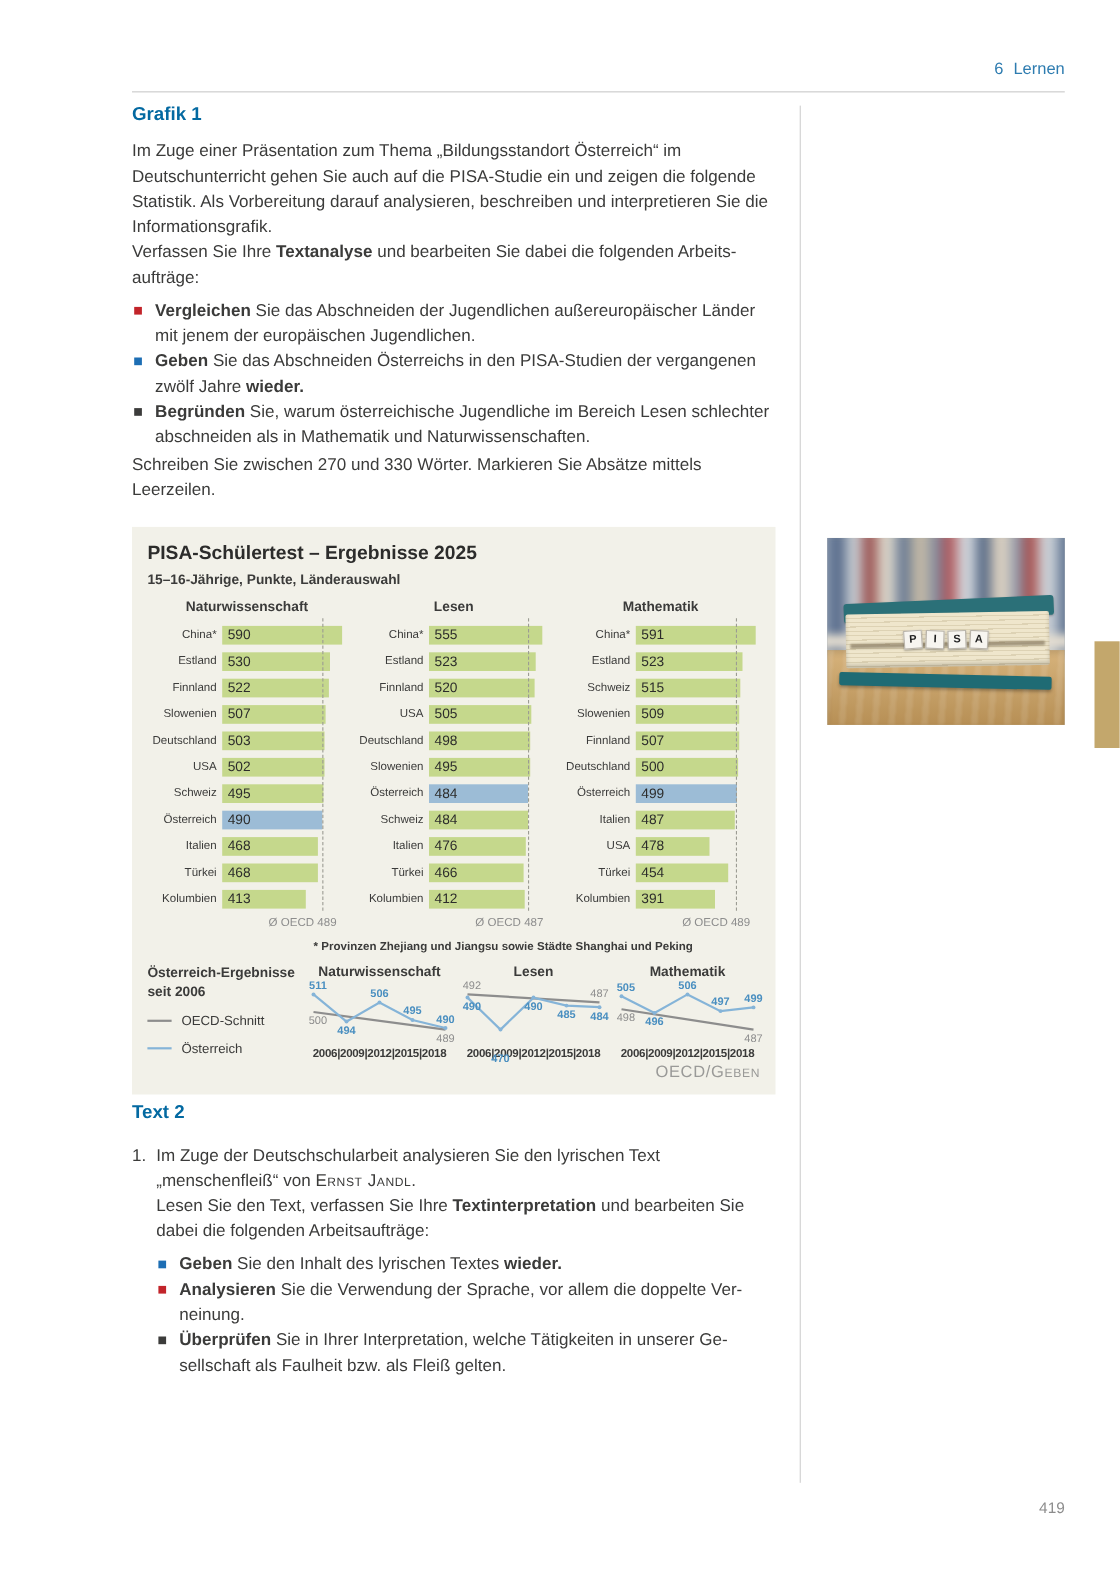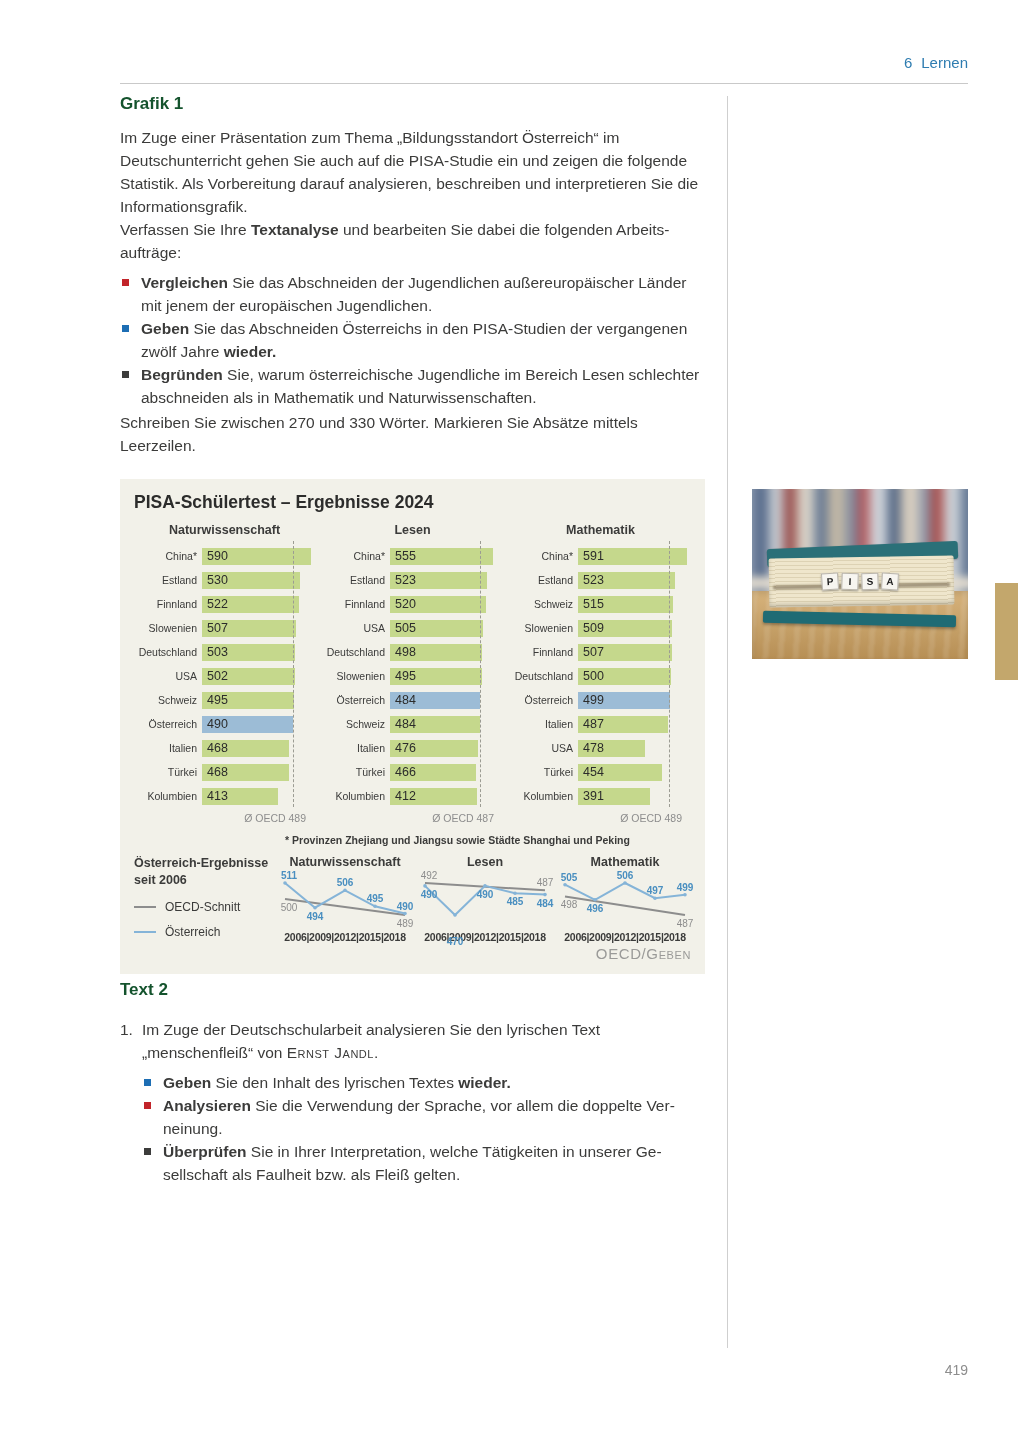--- a/index.html
+++ b/index.html
@@ -12,21 +12,21 @@
 
   
   .running-head{position:absolute;top:54px;right:50px;color:#2e7cb0;font-size:15px;}
   .running-head .chnum{margin-right:9px;}
   .head-rule{position:absolute;top:83px;left:120px;width:848px;height:1px;background:#c9c9c9;}
   .divider-v{position:absolute;left:727px;top:96px;width:1px;height:1252px;background:#cfcfcf;}
   .page-num{position:absolute;top:1362px;right:50px;color:#8d8d8d;font-size:14px;}
 
   
   .main-col{position:absolute;left:120px;top:88px;width:585px;}
-  h2.sec{color:#14532d;font-size:17px;font-weight:bold;margin:6px 0 12px;}
+  h2.sec{color:#0369a1;font-size:17px;font-weight:bold;margin:6px 0 12px;}
   p.body{font-size:15.5px;line-height:23px;margin:0;hyphens:manual;}
   .mt10{margin-top:10px;}
   ul.bullets{list-style:none;margin:7px 0 2px;padding:0;}
   ul.bullets li{position:relative;padding-left:21px;font-size:15.5px;line-height:23px;}
   .bsq{position:absolute;left:2px;top:8px;width:7px;height:7px;}
 
   
   .panel{margin-top:22px;background:#f2f1e9;padding:13px 14px 12px;width:557px;}
   .panel-title{font-size:17.5px;font-weight:bold;color:#2c2c2b;margin:0;}
   .panel-sub{font-size:12.5px;font-weight:bold;margin-top:7px;}
@@ -106,21 +106,22 @@
   <p class="body">Im Zuge einer Präsentation zum Thema „Bildungsstandort Österreich“ im Deutschunterricht gehen Sie auch auf die PISA-Studie ein und zeigen die folgende Statistik. Als Vorbereitung darauf analysieren, beschreiben und inter­pretieren Sie die Informationsgrafik.</p>
   <p class="body"><span>Verfassen Sie Ihre </span><b>Textanalyse</b><span> und bearbeiten Sie dabei die folgenden Arbeits­aufträge:</span></p>
   <ul class="bullets" id="g1-bullets">
       <li><span class="bsq" style="background: rgb(194, 36, 42);"></span><span><b>Vergleichen</b><span> Sie das Abschneiden der Jugendlichen außereuropäischer Län­der mit jenem der europäischen Jugendlichen.</span></span></li>
       <li><span class="bsq" style="background: rgb(29, 110, 180);"></span><span><b>Geben</b><span> Sie das Abschneiden Österreichs in den PISA-Studien der vergange­nen zwölf Jahre </span><b>wieder.</b></span></li>
       <li><span class="bsq" style="background: rgb(60, 60, 59);"></span><span><b>Begründen</b><span> Sie, warum österreichische Jugendliche im Bereich Lesen schlechter abschneiden als in Mathematik und Naturwissenschaften.</span></span></li>
     </ul>
   <p class="body mt10">Schreiben Sie zwischen 270 und 330 Wörter. Markieren Sie Absätze mittels Leerzeilen.</p>
 
   <section class="panel">
-    <h3 class="panel-title">PISA-Schülertest – Ergebnisse 2024</h3>
+    <h3 class="panel-title">PISA-Schülertest – Ergebnisse 2025</h3>
+    <div class="panel-sub">15–16-Jährige, Punkte, Länderauswahl</div>
     <div class="bar-panels" id="bar-panels">
         <div class="bar-col">
           <div class="bar-col-h">Naturwissenschaft</div>
           <div class="bars">
             <div class="bar-row">
               <span class="bar-label">China*</span>
               <div class="bar-track">
                 <div class="bar" style="width: 109.2px;">
                   <span class="bar-value">590</span>
                 </div>
@@ -480,20 +481,21 @@
         </div>
     </div>
     <div class="source">OECD/Geben</div>
   </section>
 
   <h2 class="sec text2-heading">Text 2</h2>
   <div class="numbered">
     <span class="num">1.</span>
     <div class="numbered-body">
       <p class="body"><span>Im Zuge der Deutschschularbeit analysieren Sie den lyrischen Text „menschenfleiß“ von </span><span class="sc">Ernst Jandl</span><span>.</span></p>
+      <p class="body"><span>Lesen Sie den Text, verfassen Sie Ihre </span><b>Textinterpretation</b><span> und bearbeiten Sie dabei die folgenden Arbeitsaufträge:</span></p>
       <ul class="bullets" id="t2-bullets">
           <li><span class="bsq" style="background: rgb(29, 110, 180);"></span><span><b>Geben</b><span> Sie den Inhalt des lyrischen Textes </span><b>wieder.</b></span></li>
           <li><span class="bsq" style="background: rgb(194, 36, 42);"></span><span><b>Analysieren</b><span> Sie die Verwendung der Sprache, vor allem die doppelte Ver­neinung.</span></span></li>
           <li><span class="bsq" style="background: rgb(60, 60, 59);"></span><span><b>Überprüfen</b><span> Sie in Ihrer Interpretation, welche Tätigkeiten in unserer Ge­sellschaft als Faulheit bzw. als Fleiß gelten.</span></span></li>
         </ul>
     </div>
   </div>
 </main>
 
 <aside>

